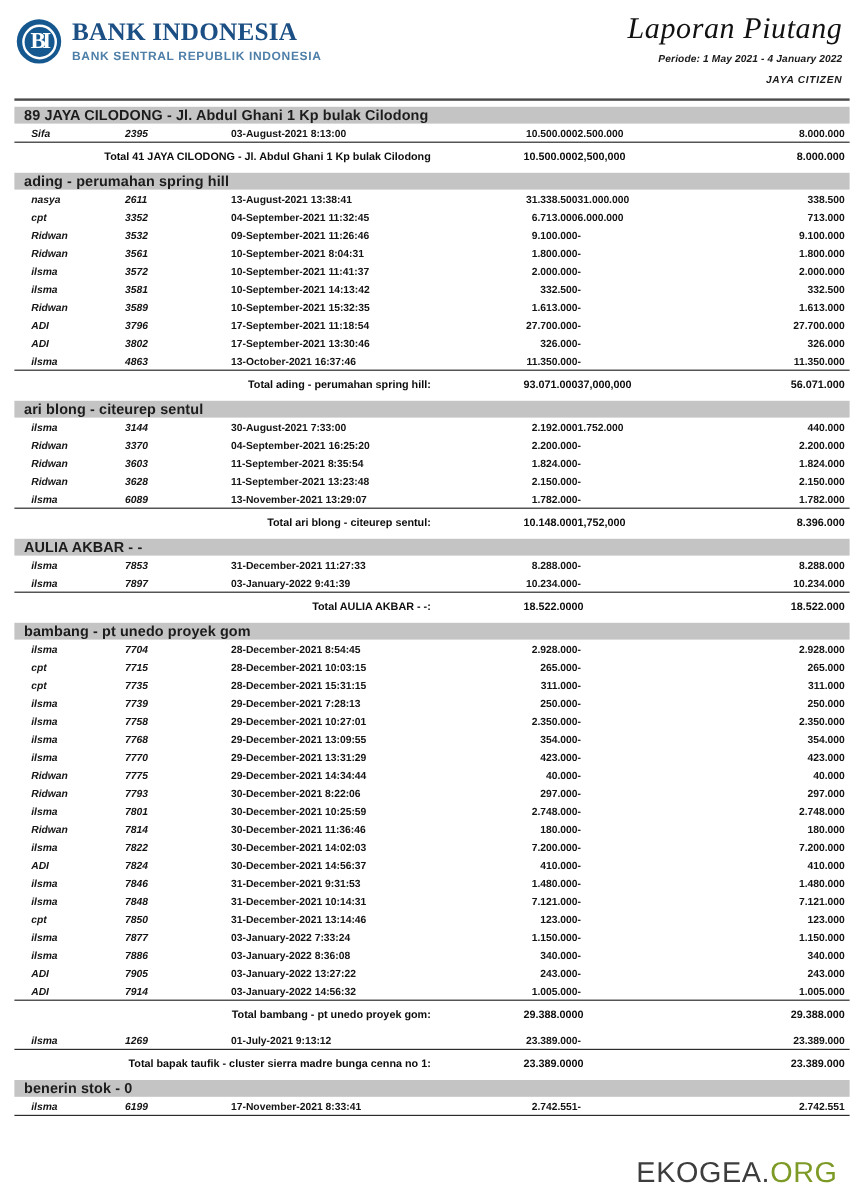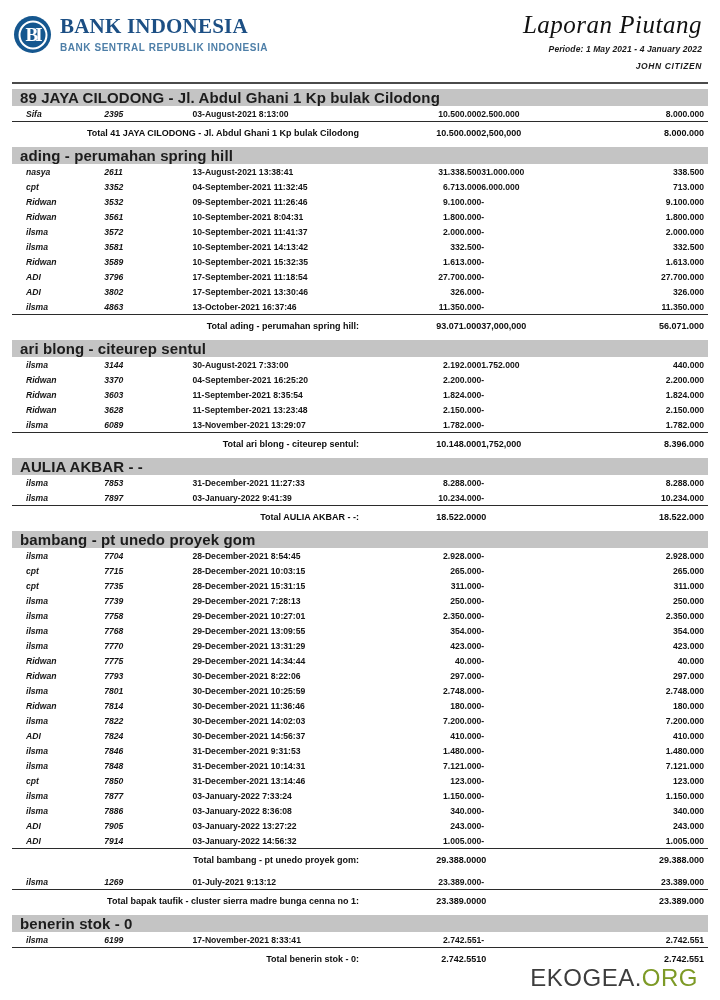--- a/index.html
+++ b/index.html
@@ -85,21 +85,21 @@
   .c-name  { width: 92px;  padding-left: 14px !important; }
   .c-id    { width: 88px; }
   .c-date  { width: 176px; }
   .c-amt   { width: 112px; text-align: right; }
   .c-paid  { width: 108px; padding-right: 14px !important; }
   .c-bal   { width: 118px; text-align: right; padding-right: 4px !important; }
 
   tr.group td {
     background: #c4c4c4;
     height: 14px;
-    font-size: 15px;
+    font-size: 12px;
     font-weight: bold;
     color: #1c1c1c;
     padding-left: 8px !important;
     letter-spacing: .1px;
   }
   tr.spacer td { height: 7px; background: #fff; }
 
   tr.item td {
     height: 15px;
     font-size: 8.6px;
@@ -156,21 +156,21 @@
         <div class="bi-letters">BI</div>
       </div>
       <div class="brand-text">
         <div class="brand-main">BANK INDONESIA</div>
         <div class="brand-sub">BANK SENTRAL REPUBLIK INDONESIA</div>
       </div>
     </div>
     <div class="title-block">
       <div class="doc-title">Laporan  Piutang</div>
       <div class="doc-period">Periode: 1 May 2021 - 4 January 2022</div>
-      <div class="doc-user">JOHN CITIZEN</div>
+      <div class="doc-user">JAYA CITIZEN</div>
     </div>
   </div>
 
   <div class="rule-top"></div>
 
   <div class="sheet">
     <table class="rep">
       <colgroup>
         <col class="c-name">
           <col class="c-id">
@@ -600,26 +600,20 @@
             <td class="c-date">17-November-2021  8:33:41</td>
             <td class="c-amt">2.742.551</td>
             <td class="c-paid">-</td>
             <td class="c-bal">2.742.551</td>
           </tr>
           <tr class="totaldiv">
             <td colspan="6">
               <div class="dl"></div>
             </td>
           </tr>
-          <tr class="total">
-            <td class="c-label" colspan="3">Total benerin stok - 0:</td>
-            <td class="c-amt">2.742.551</td>
-            <td class="c-paid">0</td>
-            <td class="c-bal">2.742.551</td>
-          </tr>
         </tbody>
     </table>
   </div>
 
   <div class="watermark">
     <span>EKOGEA.</span><span class="wm-b">ORG</span>
   </div>
 
 </div>
 

